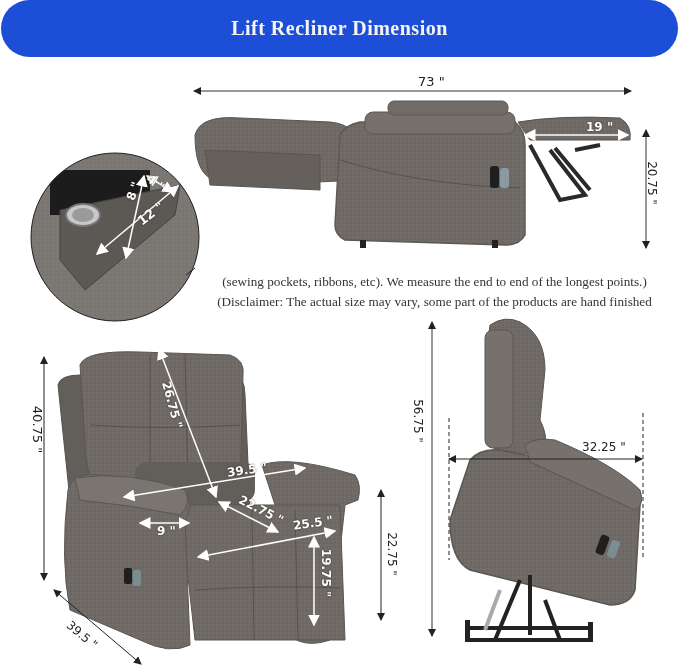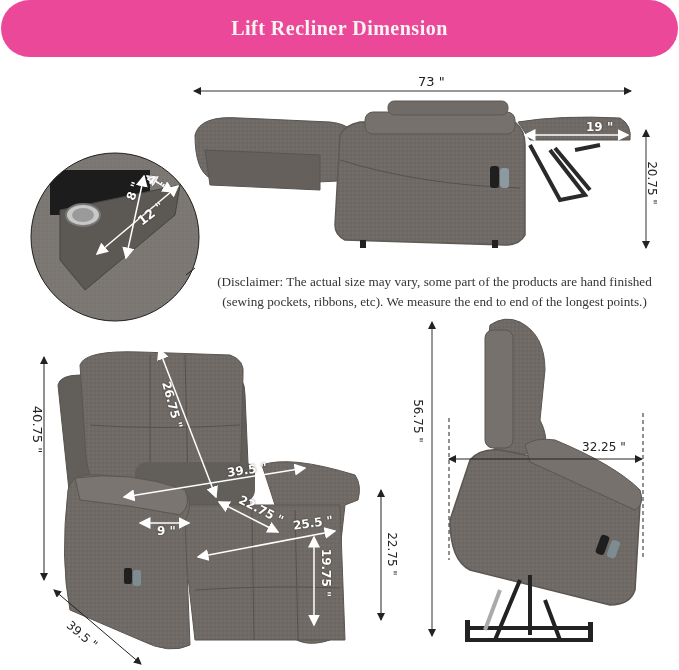--- a/index.html
+++ b/index.html
@@ -1,17 +1,17 @@
 <!DOCTYPE html>
 <html><head>
 <meta charset="utf-8">
 <style>
   html, body { margin:0; padding:0; background:#ffffff; }
   body { width:679px; height:670px; position:relative; overflow:hidden; font-family:"DejaVu Sans", sans-serif; }
-  .banner { position:absolute; left:1px; top:0; width:677px; height:57px; background:#ec4899; border-radius:29px; display:flex; align-items:center; justify-content:center; }
+  .banner { position:absolute; left:1px; top:0; width:677px; height:57px; background:#1d4ed8; border-radius:29px; display:flex; align-items:center; justify-content:center; }
   .banner-title { color:#f6f4f0; font-family:"Liberation Serif", serif; font-weight:bold; font-size:20px; letter-spacing:0.5px; }
   .disclaimer { position:absolute; left:190px; top:272px; width:489px; text-align:center; font-family:"Liberation Serif", serif; font-size:13.2px; line-height:20px; color:#333; }
   .lbl { position:absolute; font-size:12px; color:#222; white-space:nowrap; }
   .lbl.white { color:#fff; font-weight:bold; text-shadow:0 0 2px rgba(0,0,0,.6); }
   .rot90 { transform:rotate(90deg); transform-origin:center; }
   svg { position:absolute; left:0; top:0; }
 </style>
 </head>
 <body>
 
@@ -138,22 +138,22 @@
 
 <span class="lbl" style="left:418px;top:74px;font-size:13px;">73 "</span>
 <span class="lbl white" style="left:586px;top:120px;">19 "</span>
 <span class="lbl rot90" style="left:630px;top:176px;">20.75 "</span>
 
 <span class="lbl white" style="left:124px;top:184px;transform:rotate(-70deg);">8 "</span>
 <span class="lbl white" style="left:146px;top:176px;transform:rotate(38deg);">4 "</span>
 <span class="lbl white" style="left:136px;top:206px;font-size:13px;transform:rotate(-38deg);">12 "</span>
 
 <div class="disclaimer">
+  <div>(sewing pockets, ribbons, etc). We measure the end to end of the longest points.)</div>
   <div>(Disclaimer: The actual size may vary, some part of the products are hand finished</div>
-  <div>(sewing pockets, ribbons, etc). We measure the end to end of the longest points.)</div>
 </div>
 
 <span class="lbl rot90" style="left:14px;top:422px;font-size:13px;">40.75 "</span>
 <span class="lbl white" style="left:148px;top:398px;transform:rotate(75deg);">26.75 "</span>
 <span class="lbl white" style="left:227px;top:463px;transform:rotate(-8deg);">39.5 "</span>
 <span class="lbl white" style="left:237px;top:503px;transform:rotate(27deg);">22.75 "</span>
 <span class="lbl white" style="left:293px;top:516px;transform:rotate(-8deg);">25.5 "</span>
 <span class="lbl white" style="left:157px;top:524px;">9 "</span>
 <span class="lbl white rot90" style="left:302px;top:566px;">19.75 "</span>
 <span class="lbl rot90" style="left:370px;top:547px;">22.75 "</span>

